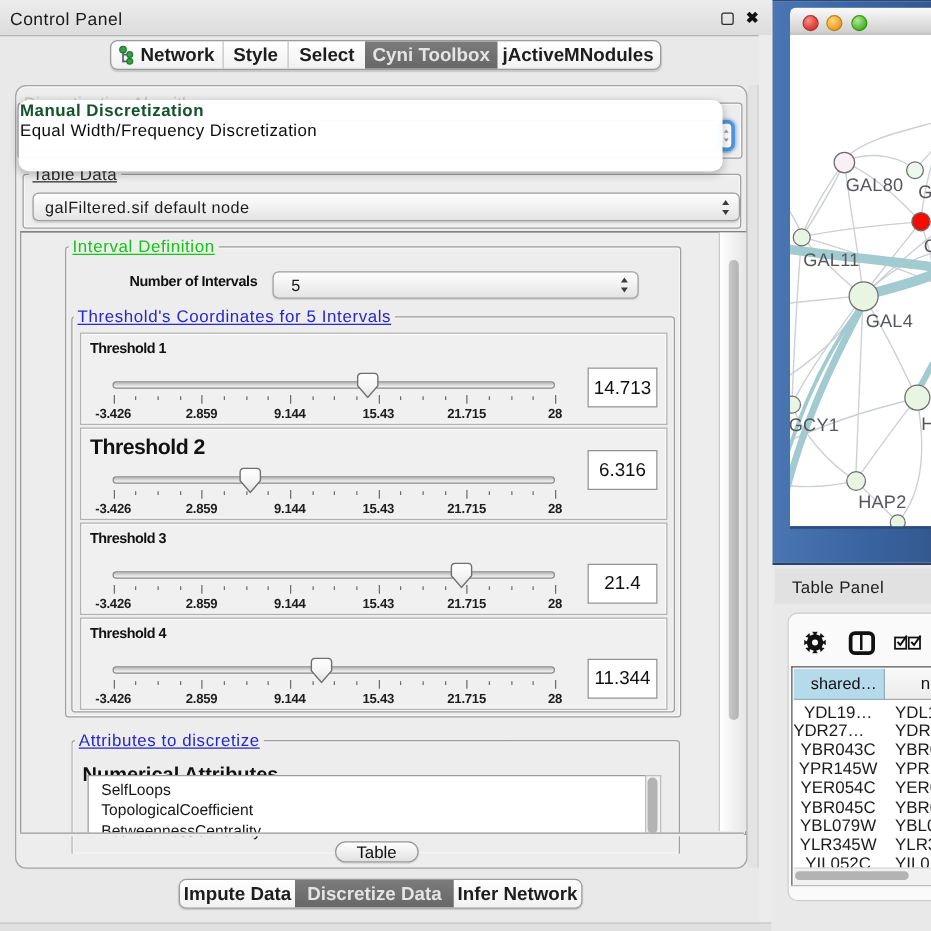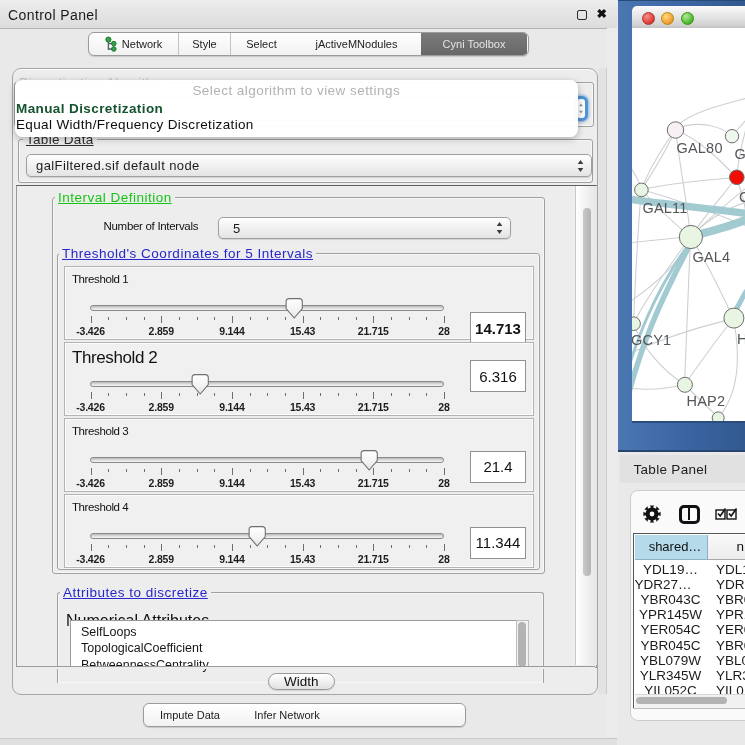--- a/index.html
+++ b/index.html
@@ -17,25 +17,25 @@
 .combo .arr{position:absolute;right:6px;top:50%;transform:translateY(-50%);}
 .thpanel{position:absolute;background:#f0f0f0;border:1px solid #b3b3b3;
   box-shadow:inset 0 0 0 1px rgba(255,255,255,.7);}
 .tick{position:absolute;width:1px;background:#6e6e6e;}
 .tlab{position:absolute;transform:translateX(-50%);font-size:10.5px;font-weight:bold;letter-spacing:-.2px;color:#1c1c1c;white-space:nowrap;}
 .track{position:absolute;height:4px;border:1px solid #8a8a8a;border-radius:3px;
   background:linear-gradient(#b9b9b9,#e8e8e8 70%,#f2f2f2);}
 .tfield{position:absolute;left:470px;width:54px;height:30px;background:#fff;
   border:1px solid #919191;display:flex;align-items:center;justify-content:center;
   font-size:15px;color:#111;}
-.seg{display:flex;align-items:center;justify-content:center;font-size:11px;color:#1d1d1d;height:100%;}
+.seg{display:flex;align-items:center;justify-content:center;font-size:15px;color:#1d1d1d;height:100%;font-weight:bold;}
 .segsep{width:1px;background:#c3c3c3;height:100%;}
 .segdark{background:linear-gradient(#7b7b7b,#676767);color:#e4e4e4;}
 .rowtxt{position:absolute;font-size:13.5px;color:#1b1b1b;white-space:nowrap;}
-.blbl{position:absolute;font-weight:normal;color:#111;line-height:1.1;white-space:nowrap;}
+.blbl{position:absolute;font-weight:bold;color:#111;line-height:1.1;white-space:nowrap;}
 .arrsvg{display:block;}
 </style></head><body>
 
 <div class="abs" style="left:0;top:0;width:745px;height:745px;background:#e9e9e9;"></div>
 <div class="abs" style="left:0;top:738px;width:617px;height:7px;background:#e0e0e0;border-top:1px solid #c8c8c8;"></div>
 <div class="abs" style="left:0;top:0;width:617px;height:28px;background:linear-gradient(#ededed,#dcdcdc);border-bottom:1px solid #b4b4b4;">
     <div class="abs" style="left:8px;top:7px;font-size:14px;letter-spacing:.4px;color:#1a1a1a;">Control Panel</div>
     <div class="abs" style="left:577px;top:10px;width:8px;height:8px;border:1.6px solid #2a2a2a;border-radius:2px;"></div>
     <div class="abs" style="left:596.5px;top:5.5px;font-size:12.5px;font-weight:bold;color:#111;">✖</div>
   </div>
@@ -45,35 +45,34 @@
     <div class="seg" style="width:89px;"><svg width="13" height="16" style="margin-right:4px;" viewBox="0 0 13 16">
         <path d="M3.4 4 L3.4 14 M3.4 7.6 L8.6 7.6 M3.4 13 L8.6 13" stroke="#5c6370" stroke-width="1.4" fill="none"></path>
         <circle cx="3.4" cy="3.6" r="2.6" fill="#35a046" stroke="#1f7a31"></circle>
         <circle cx="8.8" cy="7.6" r="2.3" fill="#35a046" stroke="#1f7a31"></circle>
         <circle cx="8.8" cy="13" r="2.3" fill="#35a046" stroke="#1f7a31"></circle>
       </svg>Network</div>
     <div class="segsep"></div>
     <div class="seg" style="width:51px;">Style</div>
     <div class="segsep"></div>
     <div class="seg" style="width:61px;">Select</div>
+    <div class="seg segdark" style="width:106px;">Cyni Toolbox</div>
     <div class="seg" style="width:129px;">jActiveMNodules</div>
-    <div class="seg segdark" style="width:106px;">Cyni Toolbox</div>
   </div>
 <div class="abs" style="left:12px;top:68px;width:584px;height:624.5px;background:#ededed;border:1px solid #a6a6a6;border-radius:9px;box-shadow:inset 0 1px 0 rgba(255,255,255,.8);"></div>
 <div class="grp" style="left:14px;top:82px;width:577.5px;height:43px;background:#ededed;">
     <div class="ttl" style="color:#c4c4c4;left:1px;letter-spacing:.2px;">Discretization Algorithm</div>
   </div>
 <div class="combo" style="left:22px;top:96px;width:562px;height:23px;"></div>
 <div class="abs" style="left:574px;top:95.5px;width:8px;height:19px;border:3px solid #4f94d5;border-radius:6px;background:#fdfdfd;box-shadow:0 0 2px 1.5px rgba(90,150,220,.5);">
     <svg class="abs" style="left:1px;top:4px;" width="6" height="11" viewBox="0 0 6 11">
       <path d="M3 0.5 L5 3.2 H1 Z M3 10.5 L1 7.8 H5 Z" fill="#9a9a9a"></path>
     </svg>
   </div>
 <div class="abs" style="left:15px;top:80px;width:562.5px;height:56.5px;border-radius:8px;z-index:50;background:rgba(255,255,255,.97);box-shadow:0 2px 7px rgba(0,0,0,.28);">
-    <div style="height:20px;display:flex;align-items:center;justify-content:center;font-size:13.5px;letter-spacing:.45px;color:#b2b2b2;">Select algorithm to view settings</div>
     <div style="height:17px;display:flex;align-items:center;padding-left:1px;font-size:13.5px;letter-spacing:.4px;font-weight:bold;color:#14532d;">Manual Discretization</div>
     <div style="height:15px;display:flex;align-items:center;padding-left:1px;font-size:13.5px;letter-spacing:.35px;color:#0d0d0d;">Equal Width/Frequency Discretization</div>
   </div>
 <div class="grp" style="left:18px;top:139px;width:573px;height:42px;background:#ededed;">
     <div class="ttl" style="color:#2c2c2c;left:4px;letter-spacing:.3px;">Table Data</div>
   </div>
 <div class="combo" style="left:26px;top:154px;width:564px;height:21px;">
     <div class="ctext">galFiltered.sif default node</div>
     <div class="arr">
       <svg class="arrsvg" width="9" height="14" viewBox="0 0 9 14">
@@ -132,21 +131,21 @@
 <svg class="abs" style="left:285.2px;top:298.3px;" width="19" height="21" viewBox="0 0 19 21">
     <defs>
       <linearGradient id="tg294" x1="0" y1="0" x2="0" y2="1">
         <stop offset="0" stop-color="#ffffff"></stop>
         <stop offset="0.55" stop-color="#f4f4f4"></stop>
         <stop offset="1" stop-color="#e2e2e2"></stop>
       </linearGradient>
     </defs>
     <path d="M4.1 .6 h10.2 a3 3 0 0 1 3 3 v7 L9.2 20 L1.1 10.6 V3.6 A3 3 0 0 1 4.1 .6 Z" fill="url(#tg294)" stroke="#6f6f6f" stroke-width="1.1"></path>
   </svg>
-<div class="tfield" style="top:312px;font-weight:bold;">14.713</div>
+<div class="tfield" style="top:294px;">14.713</div>
 <div class="thpanel" style="left:63.5px;top:341.5px;width:468px;height:72px;"></div>
 <div class="blbl" style="left:72px;top:349.0px;font-size:17px;letter-spacing:-.4px;">Threshold 2</div>
 <div class="track" style="left:90px;top:380.5px;width:352px;"></div>
 <div class="tick" style="left:90.5px;top:392.0px;height:7px;"></div>
 <div class="tick" style="left:108.2px;top:392.5px;height:3.5px;"></div>
 <div class="tick" style="left:125.8px;top:392.5px;height:3.5px;"></div>
 <div class="tick" style="left:143.5px;top:392.5px;height:3.5px;"></div>
 <div class="tlab" style="left:90.5px;top:401.0px;">-3.426</div>
 <div class="tick" style="left:161.2px;top:392.0px;height:7px;"></div>
 <div class="tick" style="left:178.9px;top:392.5px;height:3.5px;"></div>
@@ -266,23 +265,24 @@
 <div class="grp" style="left:57px;top:592px;width:485px;height:90px;background:#ededed;border-bottom:none;border-radius:3px 3px 0 0;">
     <div class="ttl" style="color:#2626cc;left:2px;">Attributes to discretize</div>
   </div>
 <div class="blbl" style="left:66px;top:612px;font-size:16px;">Numerical Attributes</div>
 <div class="abs" style="left:70px;top:620px;width:446px;height:47px;background:#ffffff;border:1px solid #9a9a9a;border-bottom:none;">
     <div style="padding:3px 0 0 10px;font-size:12.5px;color:#161616;line-height:16.4px;">SelfLoops<br>TopologicalCoefficient<br>BetweennessCentrality</div>
   </div>
 <div class="abs" style="left:516px;top:620px;width:11px;height:47px;background:#f2f2f2;border:1px solid #bdbdbd;border-bottom:none;"></div>
 <div class="abs" style="left:518px;top:622px;width:8px;height:45px;border-radius:4px;background:#b3b3b3;"></div>
 <div class="abs" style="left:16px;top:666px;width:579px;height:2px;background:#ededed;border-top:1px solid #9a9a9a;"></div>
-<div class="abs" style="left:268px;top:672.5px;width:64.5px;height:15px;border:1px solid #989898;border-radius:8.5px;background:linear-gradient(#ffffff,#ededed 60%,#e0e0e0);display:flex;align-items:center;justify-content:center;font-size:13.5px;color:#111;box-shadow:0 1px 1px rgba(0,0,0,.12);">Width</div>
+<div class="abs" style="left:268px;top:672.5px;width:64.5px;height:15px;border:1px solid #989898;border-radius:8.5px;background:linear-gradient(#ffffff,#ededed 60%,#e0e0e0);display:flex;align-items:center;justify-content:center;font-size:13.5px;color:#111;box-shadow:0 1px 1px rgba(0,0,0,.12);">Table</div>
 <div class="abs" style="left:143px;top:703px;width:321px;height:22px;background:linear-gradient(#ffffff,#f1f1f1);border:1px solid #9b9b9b;border-radius:6px;display:flex;overflow:hidden;box-shadow:0 1px 1px rgba(0,0,0,.15);">
     <div class="seg" style="width:92px;">Impute Data</div>
+    <div class="seg segdark" style="width:127px;">Discretize Data</div>
     <div class="seg" style="width:102px;">Infer Network</div>
   </div>
 <div class="abs" style="left:618px;top:0;width:127px;height:449px;background:linear-gradient(90deg,#4a76b2,#3a65a2 55%,#33598f);border-top:1px solid #2a4a78;border-bottom:2px solid #27456f;"></div>
 <div class="abs" style="left:631.5px;top:6px;width:113.5px;height:21.5px;background:linear-gradient(#fbfbfb,#d3d3d3 85%,#c3c3c3);border-radius:5px 0 0 0;border-bottom:1px solid #8e8e8e;">
     <div class="abs" style="left:10.5px;top:5.5px;width:11px;height:11px;border-radius:50%;background:radial-gradient(circle at 35% 30%,#f58f8a,#e0443a 60%,#b5271e);border:.5px solid #a33;"></div>
     <div class="abs" style="left:29.5px;top:5.5px;width:11px;height:11px;border-radius:50%;background:radial-gradient(circle at 35% 30%,#ffd97a,#f2a33a 60%,#c97b14);border:.5px solid #b80;"></div>
     <div class="abs" style="left:49px;top:5.5px;width:11px;height:11px;border-radius:50%;background:radial-gradient(circle at 35% 30%,#b5e89a,#59bd3e 60%,#2f8f1d);border:.5px solid #390;"></div>
   </div>
 <div class="abs" style="left:631.5px;top:27.5px;width:113.5px;height:393.5px;background:#ffffff;"></div>
 <svg class="abs" style="left:631.5px;top:27.5px;" width="114" height="394" viewBox="631.5 27.5 114 394">

